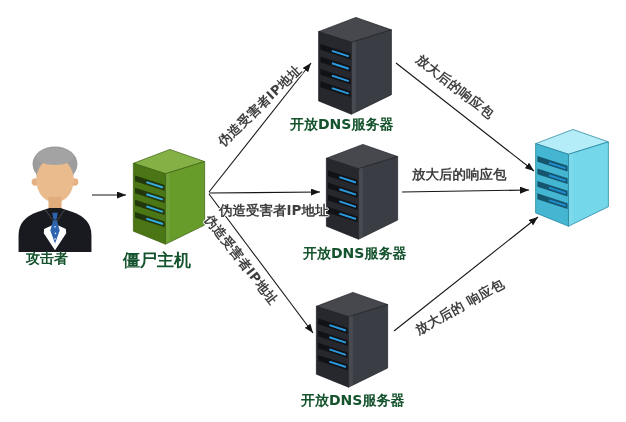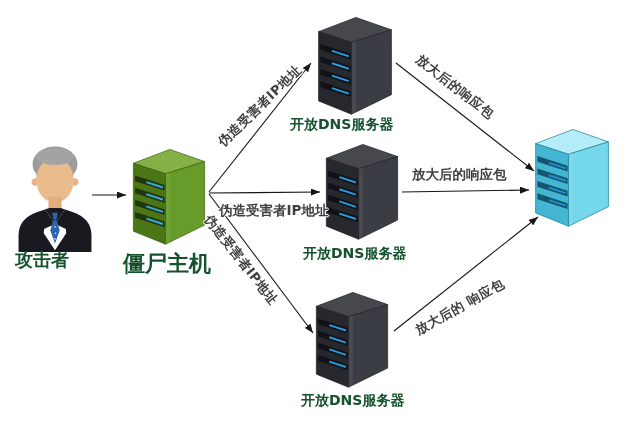--- a/index.html
+++ b/index.html
@@ -78,26 +78,26 @@
       <line x1="209" y1="194" x2="313" y2="333" marker-end="url(#ah)"></line>
       <line x1="396" y1="63" x2="534" y2="171" marker-end="url(#ah)"></line>
       <line x1="402" y1="192" x2="529" y2="190" marker-end="url(#ah)"></line>
       <line x1="394" y1="331" x2="538" y2="217" marker-end="url(#ah)"></line>
     </g>
   </svg>
 
   <svg class="abs" style="left:12px;top:138px" width="86" height="114" viewBox="0 0 92 122">
       <use href="#avatar"></use>
     </svg>
-  <div class="node-label" style="left:15px;top:250px;font-size:18px">攻击者</div>
+  <div class="node-label" style="left:26px;top:250px;font-size:14px">攻击者</div>
 
   <svg class="abs srv-green" style="left:129px;top:145px" width="80" height="101" viewBox="0 0 92 116">
       <use href="#server"></use>
     </svg>
-  <div class="node-label" style="left:123px;width:96px;top:251px;font-size:22px">僵尸主机</div>
+  <div class="node-label" style="left:123px;width:96px;top:251px;font-size:17px">僵尸主机</div>
 
   <svg class="abs srv-dark" style="left:314px;top:13px" width="82" height="103" viewBox="0 0 92 116">
       <use href="#server"></use>
     </svg>
   <div class="node-label" style="left:290px;width:100px;top:116px;font-size:14px">开放DNS服务器</div>
 
   <svg class="abs srv-dark" style="left:322px;top:140px" width="80" height="101" viewBox="0 0 92 116">
       <use href="#server"></use>
     </svg>
   <div class="node-label" style="left:303px;width:100px;top:245px;font-size:14px">开放DNS服务器</div>

